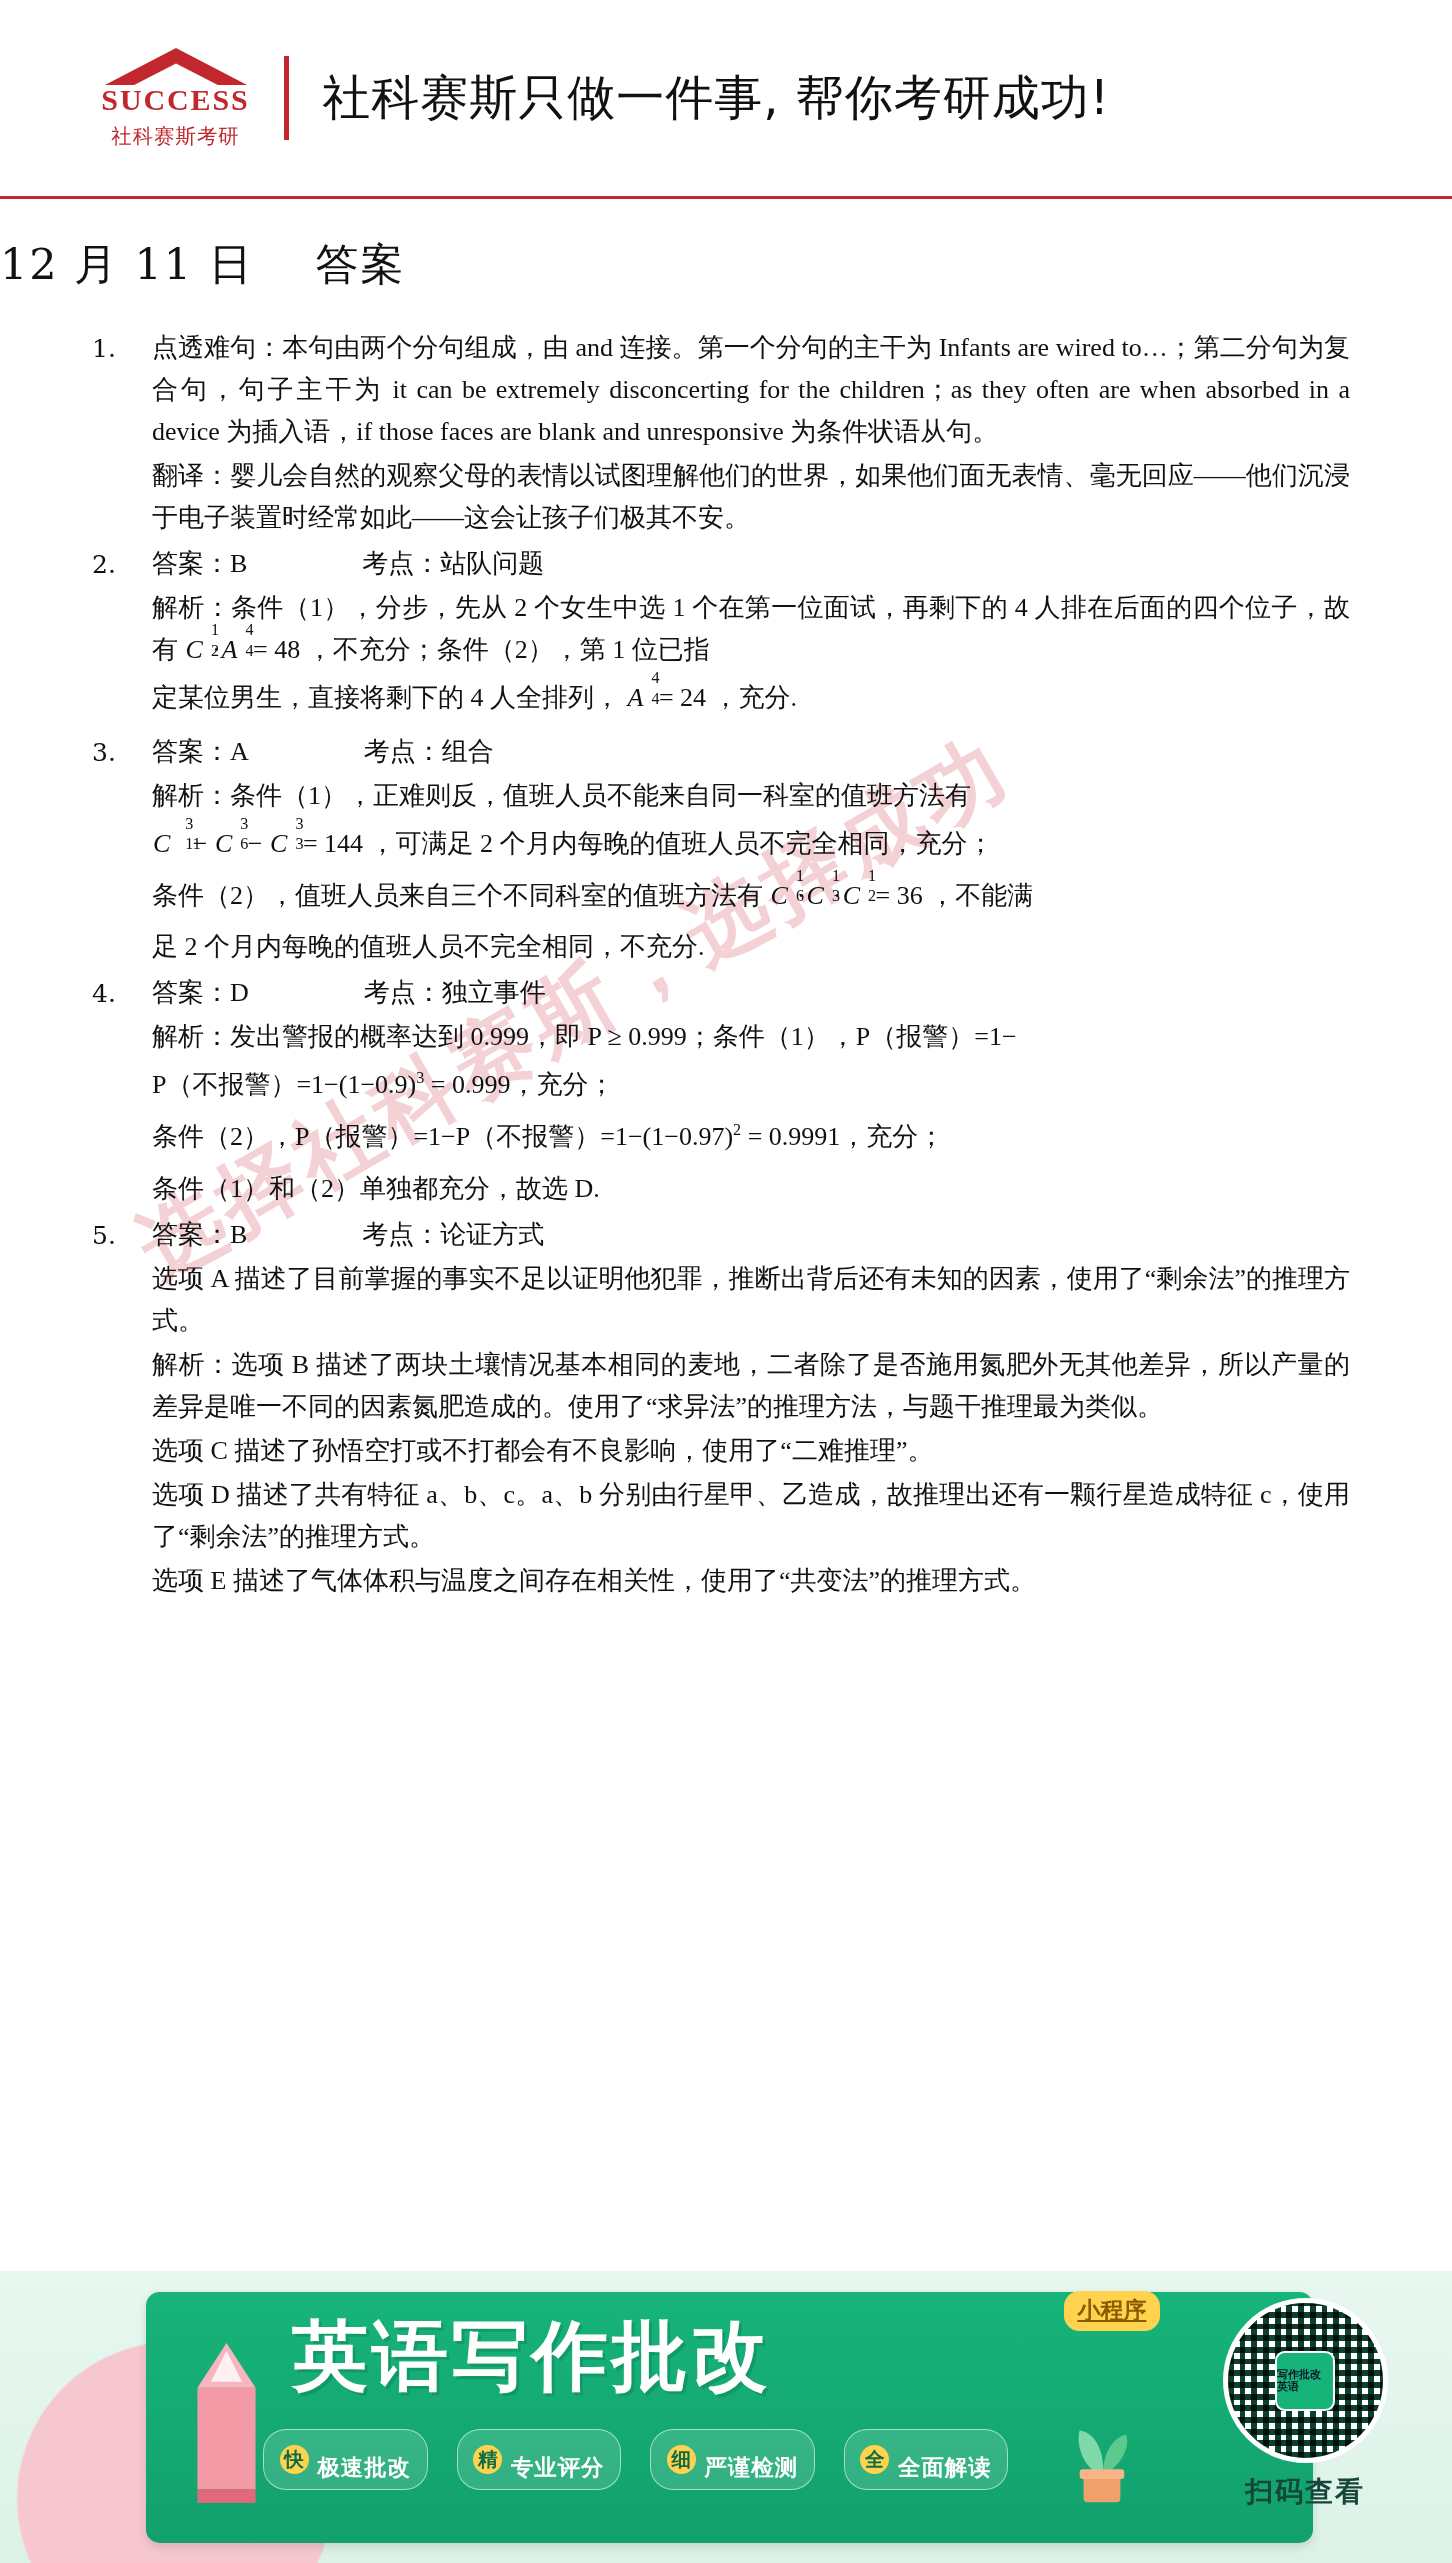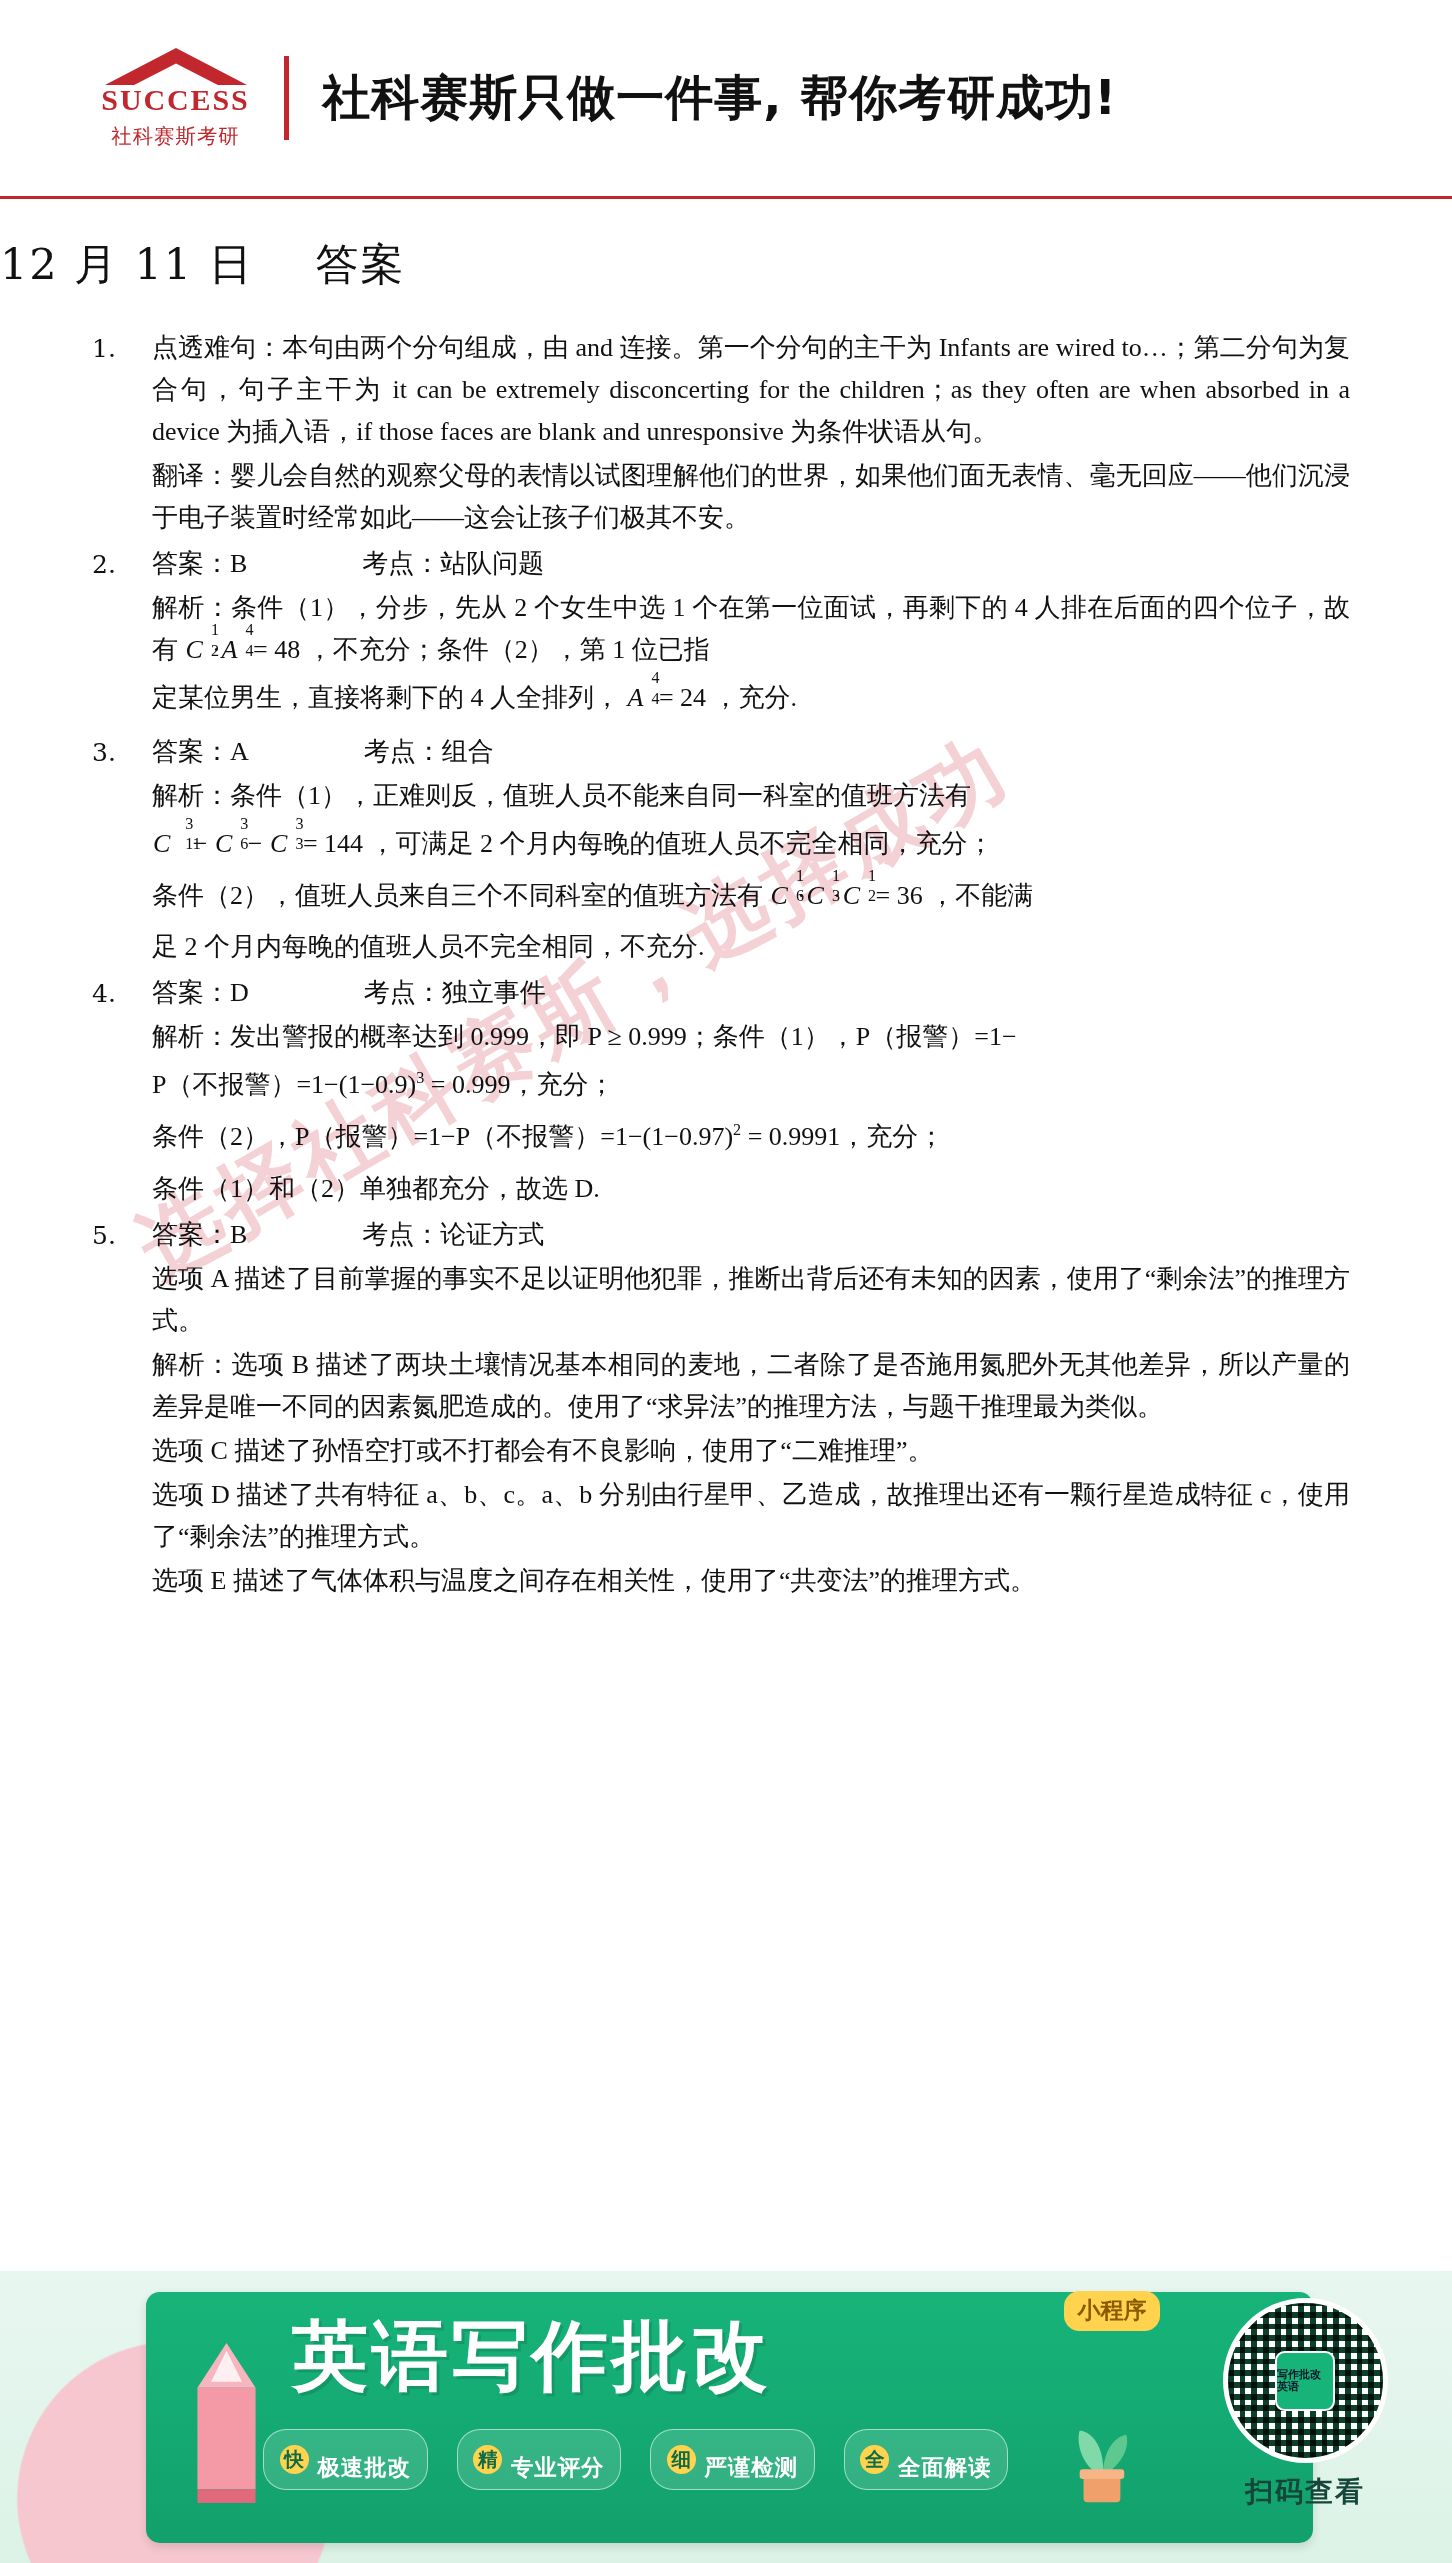--- a/index.html
+++ b/index.html
@@ -54,21 +54,21 @@
     letter-spacing: 1px;
   }
   .logo-divider {
     width: 4.9px;
     height: 84px;
     background: #c1272d;
     margin: 0 33px 0 21.4px;
   }
   .header-title {
     font-family: "DejaVu Sans", sans-serif;
-    font-weight: bold;
+    font-weight: normal;
     font-size: 48px;
     color: #111111;
     letter-spacing: 1px;
   }
 
   
   .doc-title {
     text-align: left;
     font-size: 43px;
     margin: 37px 0 33px 0;
@@ -200,20 +200,21 @@
     position: absolute;
     right: 292px;
     top: 19.5px;
     background: #ffd34d;
     color: #8a5a00;
     font-family: "DejaVu Sans", sans-serif;
     font-size: 23px;
     font-weight: bold;
     padding: 4.9px 13.6px;
     border-radius: 15.6px;
+    text-decoration: underline;
   }
   .feature-row {
     position: absolute;
     left: 263px;
     top: 158px;
     display: flex;
     gap: 29px;
   }
   .feature {
     display: flex;

